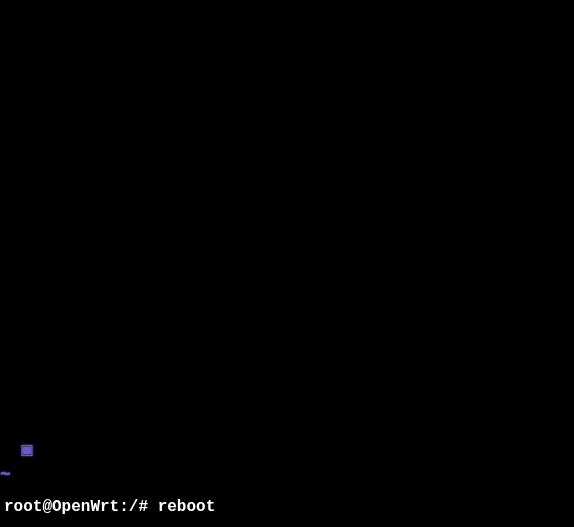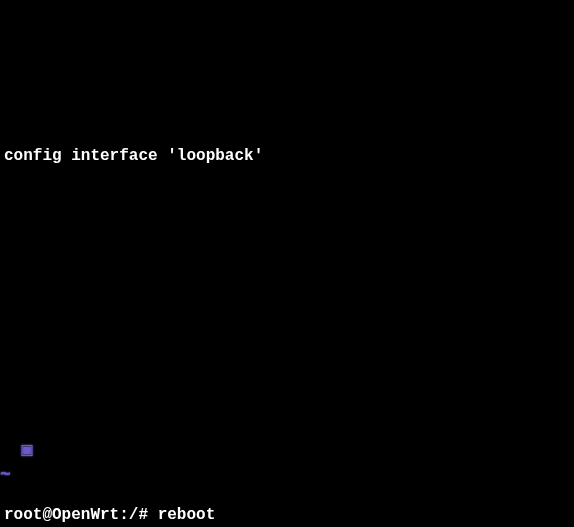--- a/index.html
+++ b/index.html
@@ -30,32 +30,31 @@
     .cursor-glyph {
       position: absolute;
       left: 0;
       bottom: 40px;
       font-size: 18px;
       color: #6a5acd;
       text-shadow: 0 0 2px #8a7aff;
     }
     .prompt-line {
       position: absolute;
-      bottom: 0;
+      bottom: 8px;
       left: 4px;
       margin-top: 40px;
     }
   </style>
 </head>
 <body>
 
 
 
 <div class="terminal-output">
-  <div class="line">config interface 'loopback'</div>
   <div class="line"> </div>
   
   
   
   
   
   
   
   
   

